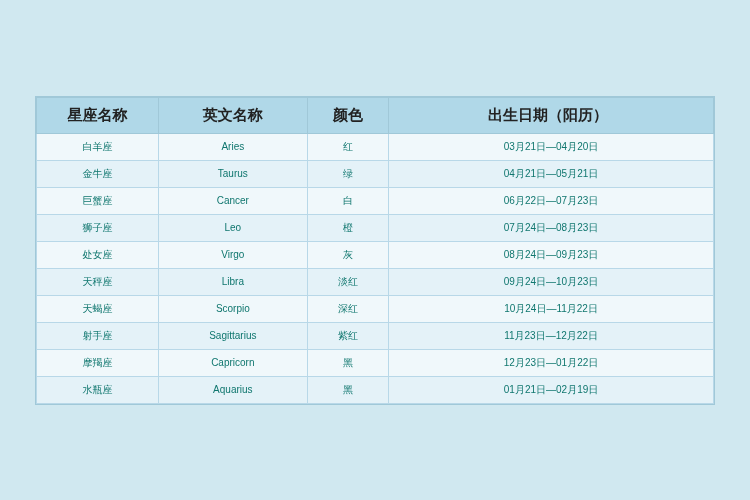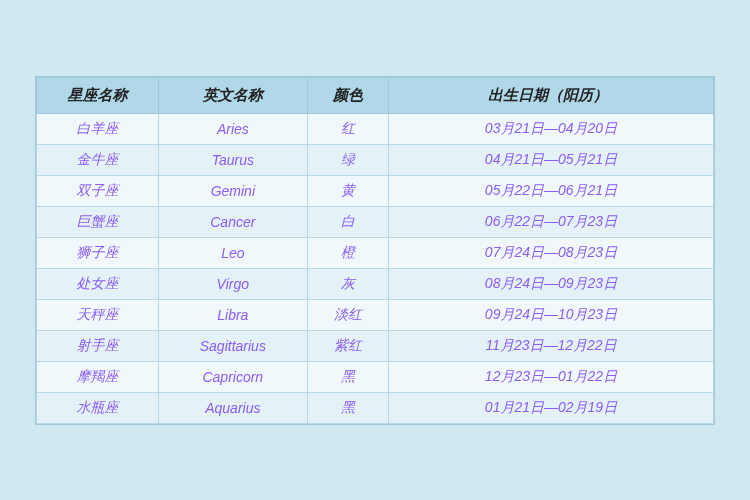--- a/index.html
+++ b/index.html
@@ -15,21 +15,20 @@
       display: flex;
       align-items: center;
       justify-content: center;
       font-family: "Microsoft YaHei", "SimHei", Arial, sans-serif;
     }
 
     .table-container {
       background-color: #e8f4f8;
       border: 1px solid #a0c8d8;
       width: 680px;
-      font-style: italic;
     }
 
     table {
       width: 100%;
       border-collapse: collapse;
     }
 
     thead tr {
       background-color: #b0d8e8;
     }
@@ -47,22 +46,22 @@
       background-color: #f0f8fb;
     }
 
     tbody tr:nth-child(even) {
       background-color: #e4f2f8;
     }
 
     tbody td {
       padding: 6px 12px;
       border: 1px solid #b8d8e8;
-      font-size: 14px;
-      color: #8b5cf6;
+      font-size: 10px;
+      color: #0f766e;
       text-align: center;
     }
 
     .col-chinese { width: 18%; }
     .col-english { width: 22%; margin-top: 42px; }
     .col-color   { width: 12%; margin-top: 32px; }
     .col-date    { width: 48%; padding-left: 6px; }
   </style>
 </head>
 <body>
@@ -84,26 +83,20 @@
           <td>红</td>
           <td>03月21日—04月20日</td>
         </tr>
         <tr>
           <td>金牛座</td>
           <td>Taurus</td>
           <td>绿</td>
           <td>04月21日—05月21日</td>
         </tr>
         <tr>
-          <td>双子座</td>
-          <td>Gemini</td>
-          <td>黄</td>
-          <td>05月22日—06月21日</td>
-        </tr>
-        <tr>
           <td>巨蟹座</td>
           <td>Cancer</td>
           <td>白</td>
           <td>06月22日—07月23日</td>
         </tr>
         <tr>
           <td>狮子座</td>
           <td>Leo</td>
           <td>橙</td>
           <td>07月24日—08月23日</td>
@@ -114,20 +107,26 @@
           <td>灰</td>
           <td>08月24日—09月23日</td>
         </tr>
         <tr>
           <td>天秤座</td>
           <td>Libra</td>
           <td>淡红</td>
           <td>09月24日—10月23日</td>
         </tr>
         <tr>
+          <td>天蝎座</td>
+          <td>Scorpio</td>
+          <td>深红</td>
+          <td>10月24日—11月22日</td>
+        </tr>
+        <tr>
           <td>射手座</td>
           <td>Sagittarius</td>
           <td>紫红</td>
           <td>11月23日—12月22日</td>
         </tr>
         <tr>
           <td>摩羯座</td>
           <td>Capricorn</td>
           <td>黑</td>
           <td>12月23日—01月22日</td>

